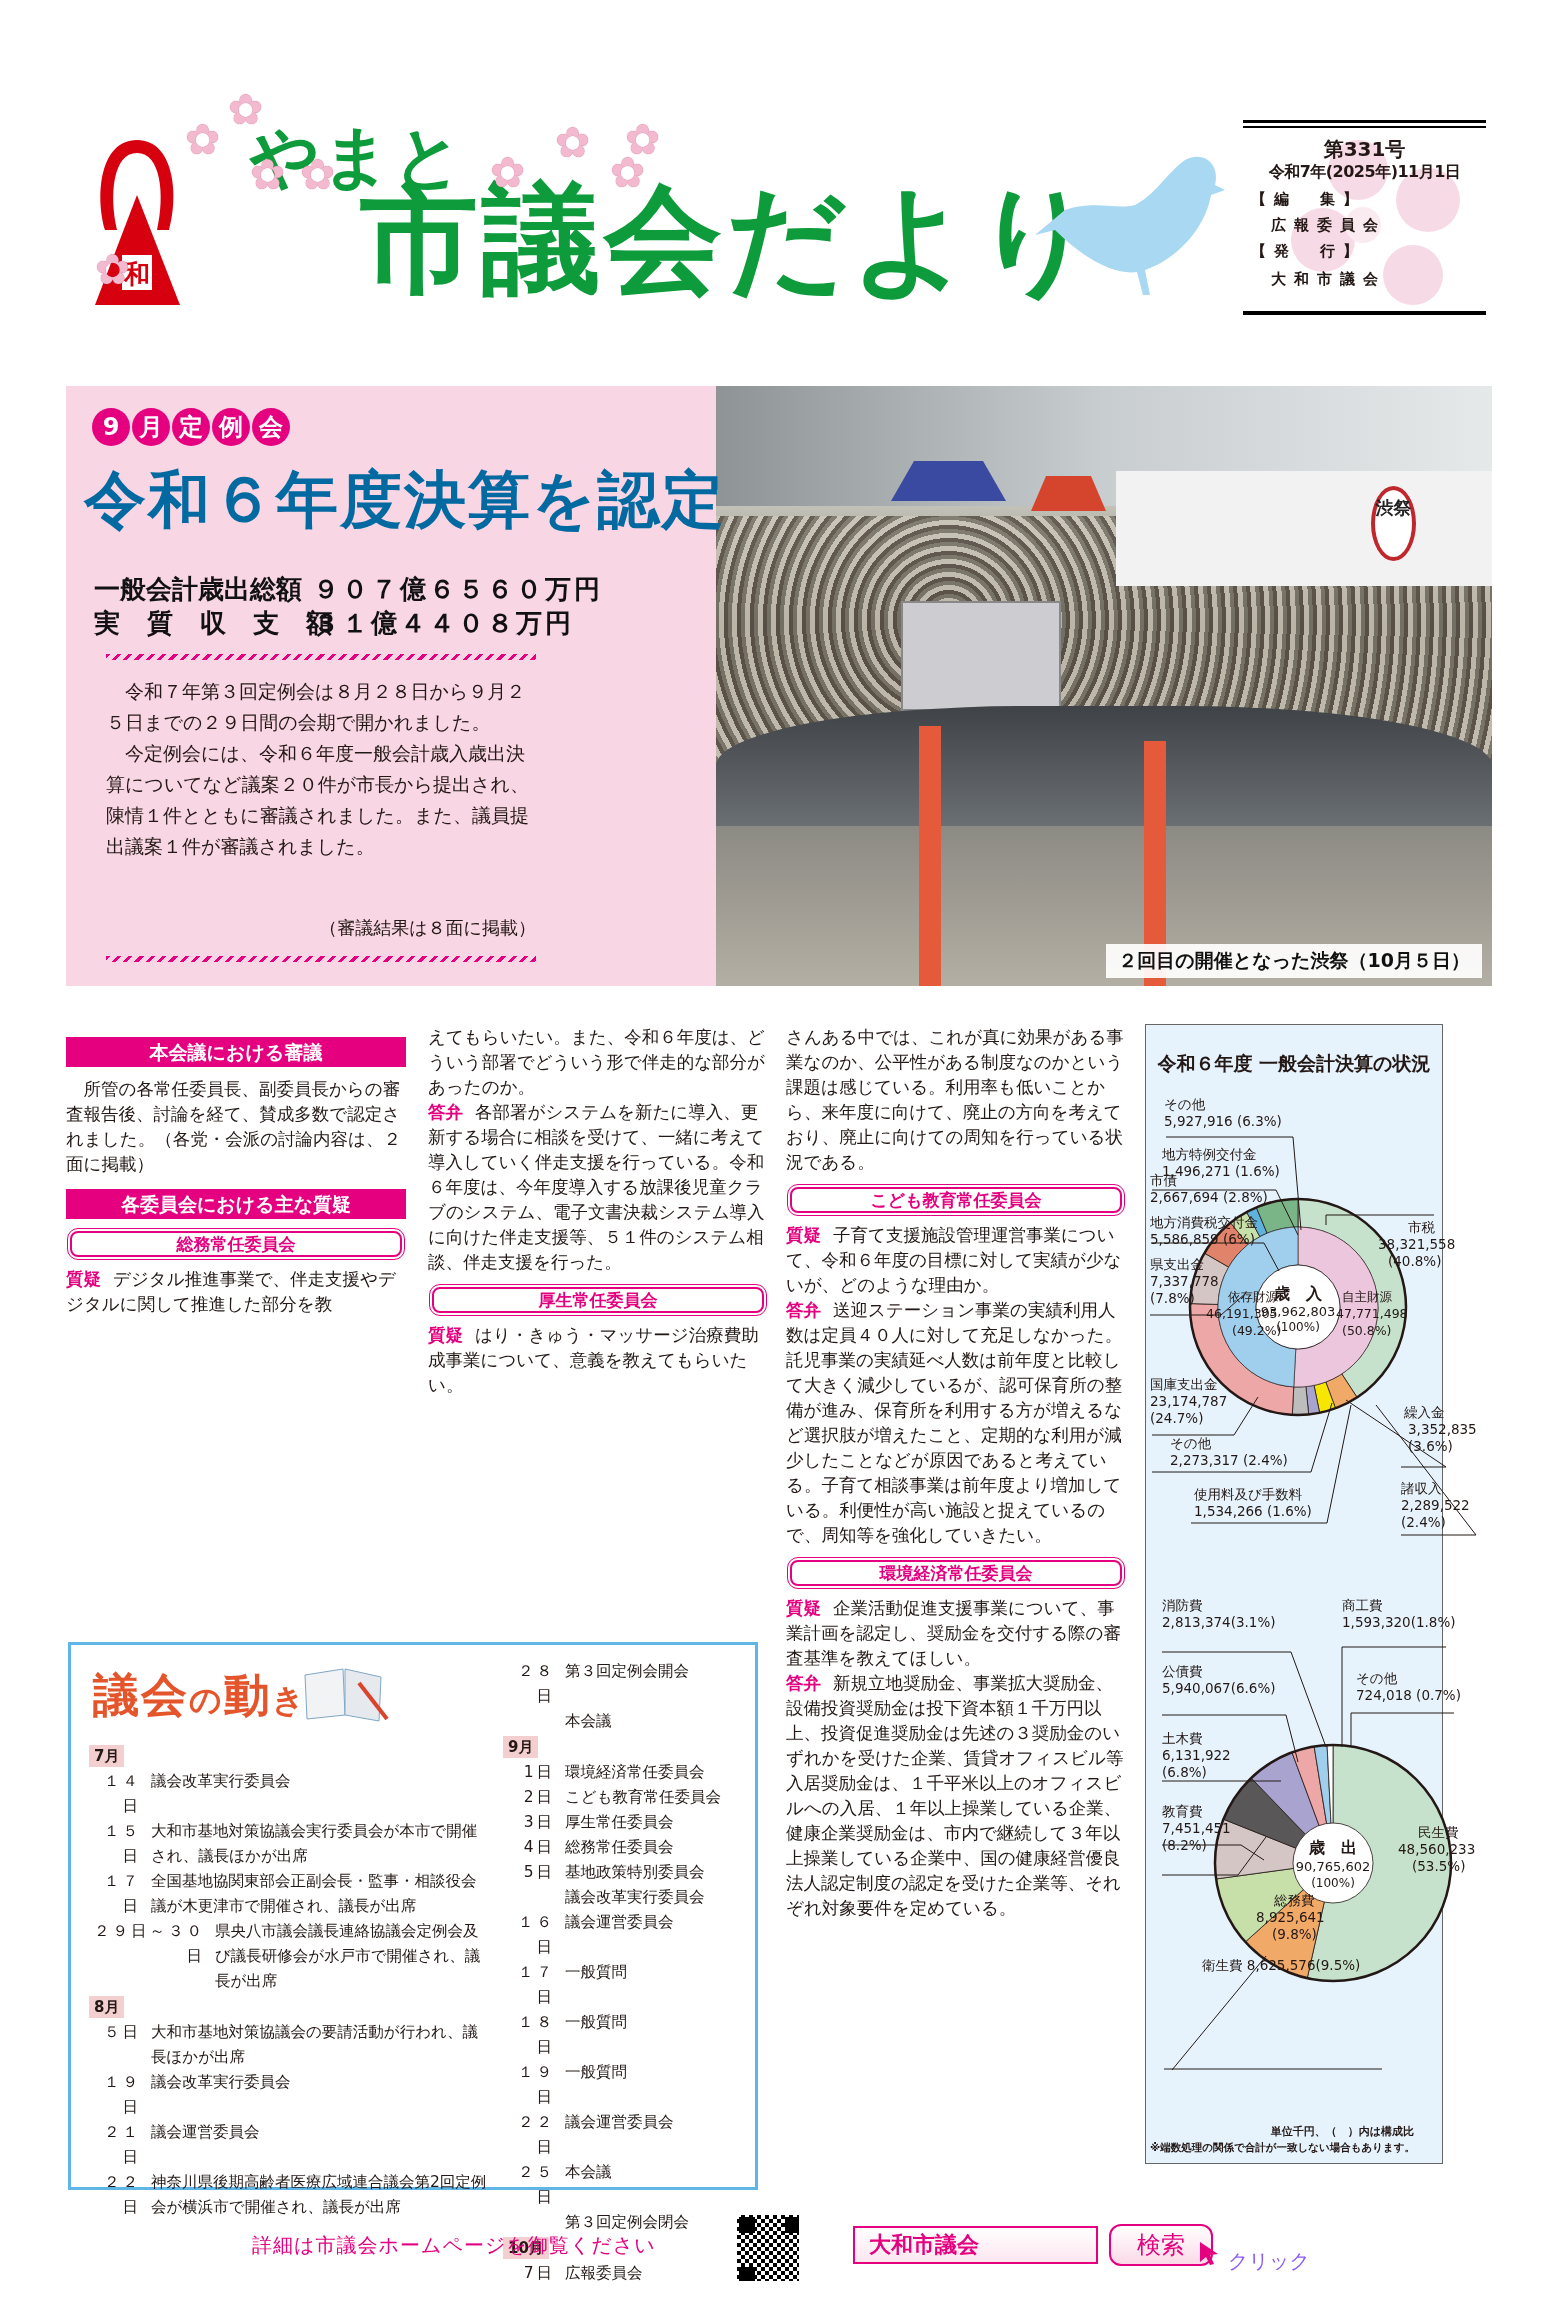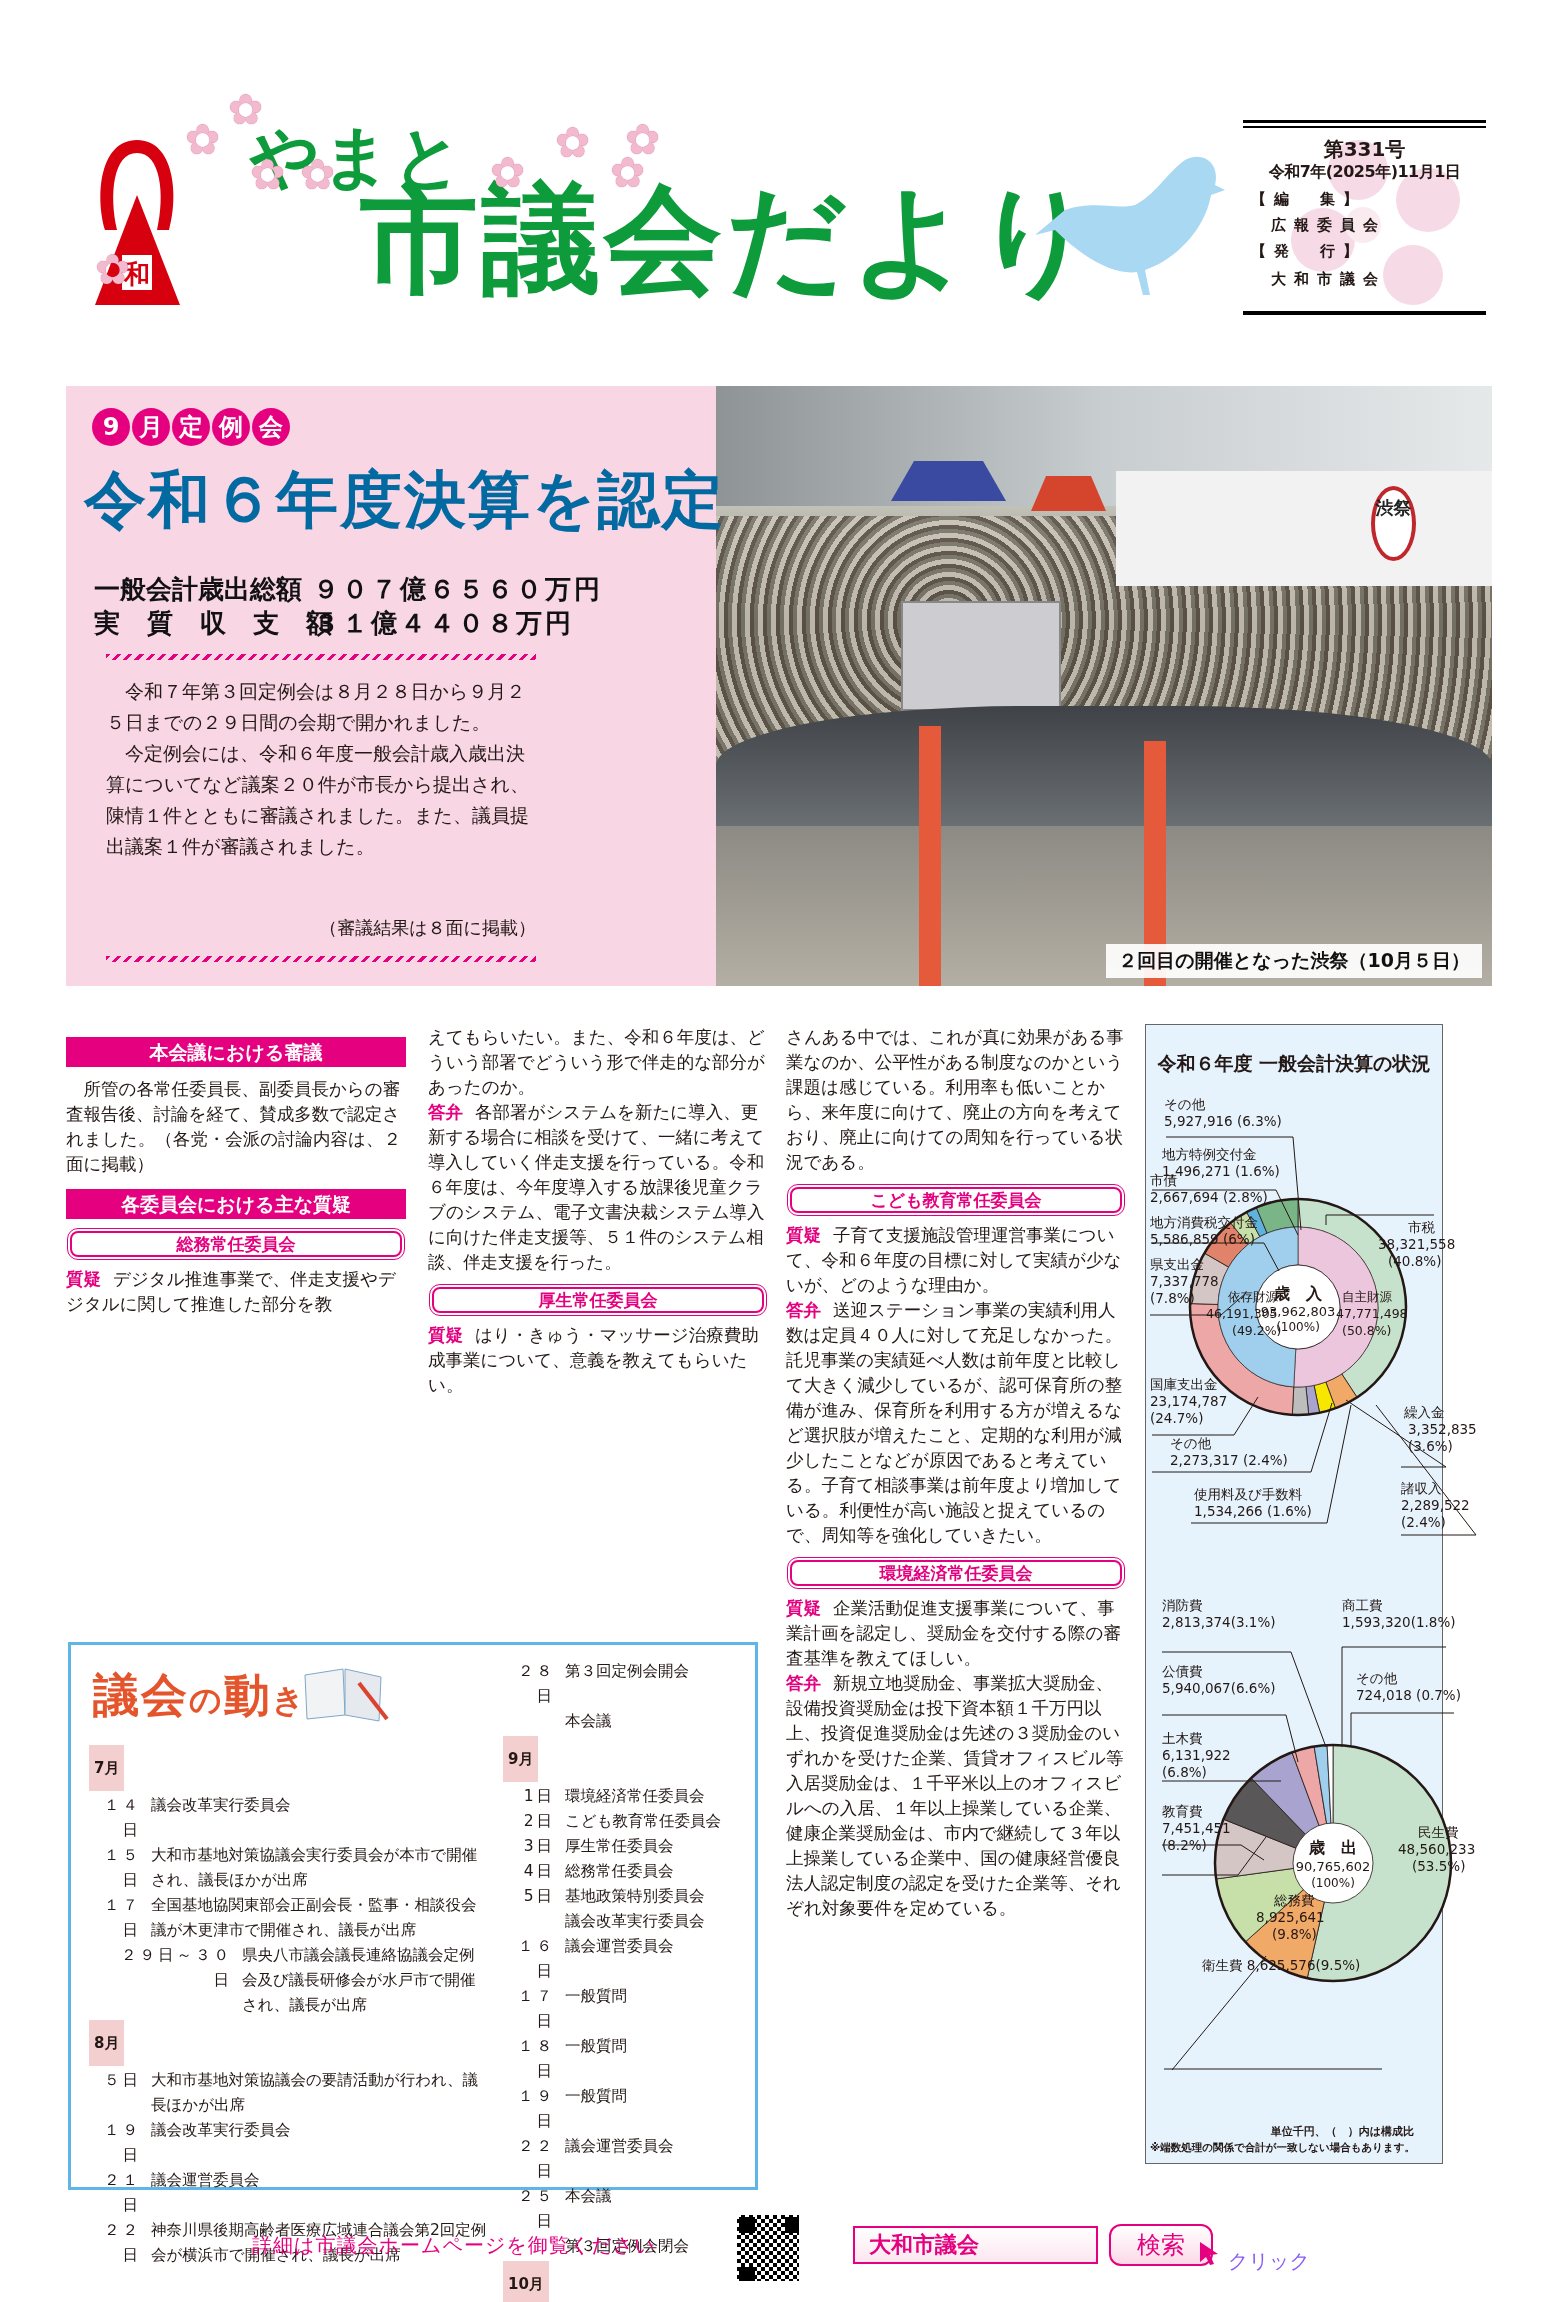--- a/index.html
+++ b/index.html
@@ -61,24 +61,24 @@
   .sec-bar { background: #e4007f; color: #fff; font-weight: bold; font-size: 19px; text-align: center; height: 30px; line-height: 30px; margin: 12px 0 10px; }
   .sec-frame { border: 2px solid #e4007f; border-radius: 8px; outline: 1px solid #e4007f; outline-offset: 2px; color: #e4007f; font-weight: bold; font-size: 17px; text-align: center; height: 26px; line-height: 22px; margin: 12px 4px 10px; }
 
   
   .ugoki { position: absolute; left: 68px; top: 1642px; width: 690px; height: 548px; border: 3px solid #5fb6e6; }
   .ugoki-title { position: absolute; left: 22px; top: 20px; font-size: 46px; font-weight: bold; color: #e5552c; letter-spacing: 2px; }
   .ugoki-title .small { font-size: 32px; }
   .notebook { position: absolute; left: 230px; top: 22px; width: 90px; height: 56px; }
   .ugoki-left { position: absolute; left: 18px; top: 98px; width: 400px; font-size: 15.5px; line-height: 25px; }
   .ugoki-right { position: absolute; left: 432px; top: 0px; width: 250px; font-size: 15.5px; line-height: 25px; }
-  .month { display: inline-block; background: #f3cfcf; font-weight: bold; padding: 12px 5px; font-size: 15px; line-height: 22px; margin: 2px 0; text-align: right; }
+  .month { display: inline-block; background: #f3cfcf; font-weight: bold; padding: 0 5px; font-size: 15px; line-height: 22px; margin: 2px 0; text-align: right; }
   .ev { display: flex; }
   .ev .d { flex: 0 0 62px; text-align: right; padding-right: 10px; letter-spacing: 3px; }
-  .ev .d.wide { flex: 0 0 126px; margin-left: 27px; }
+  .ev .d.wide { flex: 0 0 126px; }
   .ev .t { flex: 1; }
 
   
   .fin { position: absolute; left: 1145px; top: 1024px; width: 298px; height: 1140px; background: #e6f3fc; border: 1.5px solid #666; }
   .fin-title { position: absolute; left: 0; width: 100%; top: 26px; text-align: center; font-size: 19px; font-weight: bold; }
   .fin svg { position: absolute; left: 0; top: 0; }
   .fin-foot1 { position: absolute; right: 28px; bottom: 24px; font-size: 11px; font-weight: bold; }
   .fin-foot2 { position: absolute; left: 4px; bottom: 8px; font-size: 10.5px; font-weight: bold; white-space: nowrap; }
 
   

